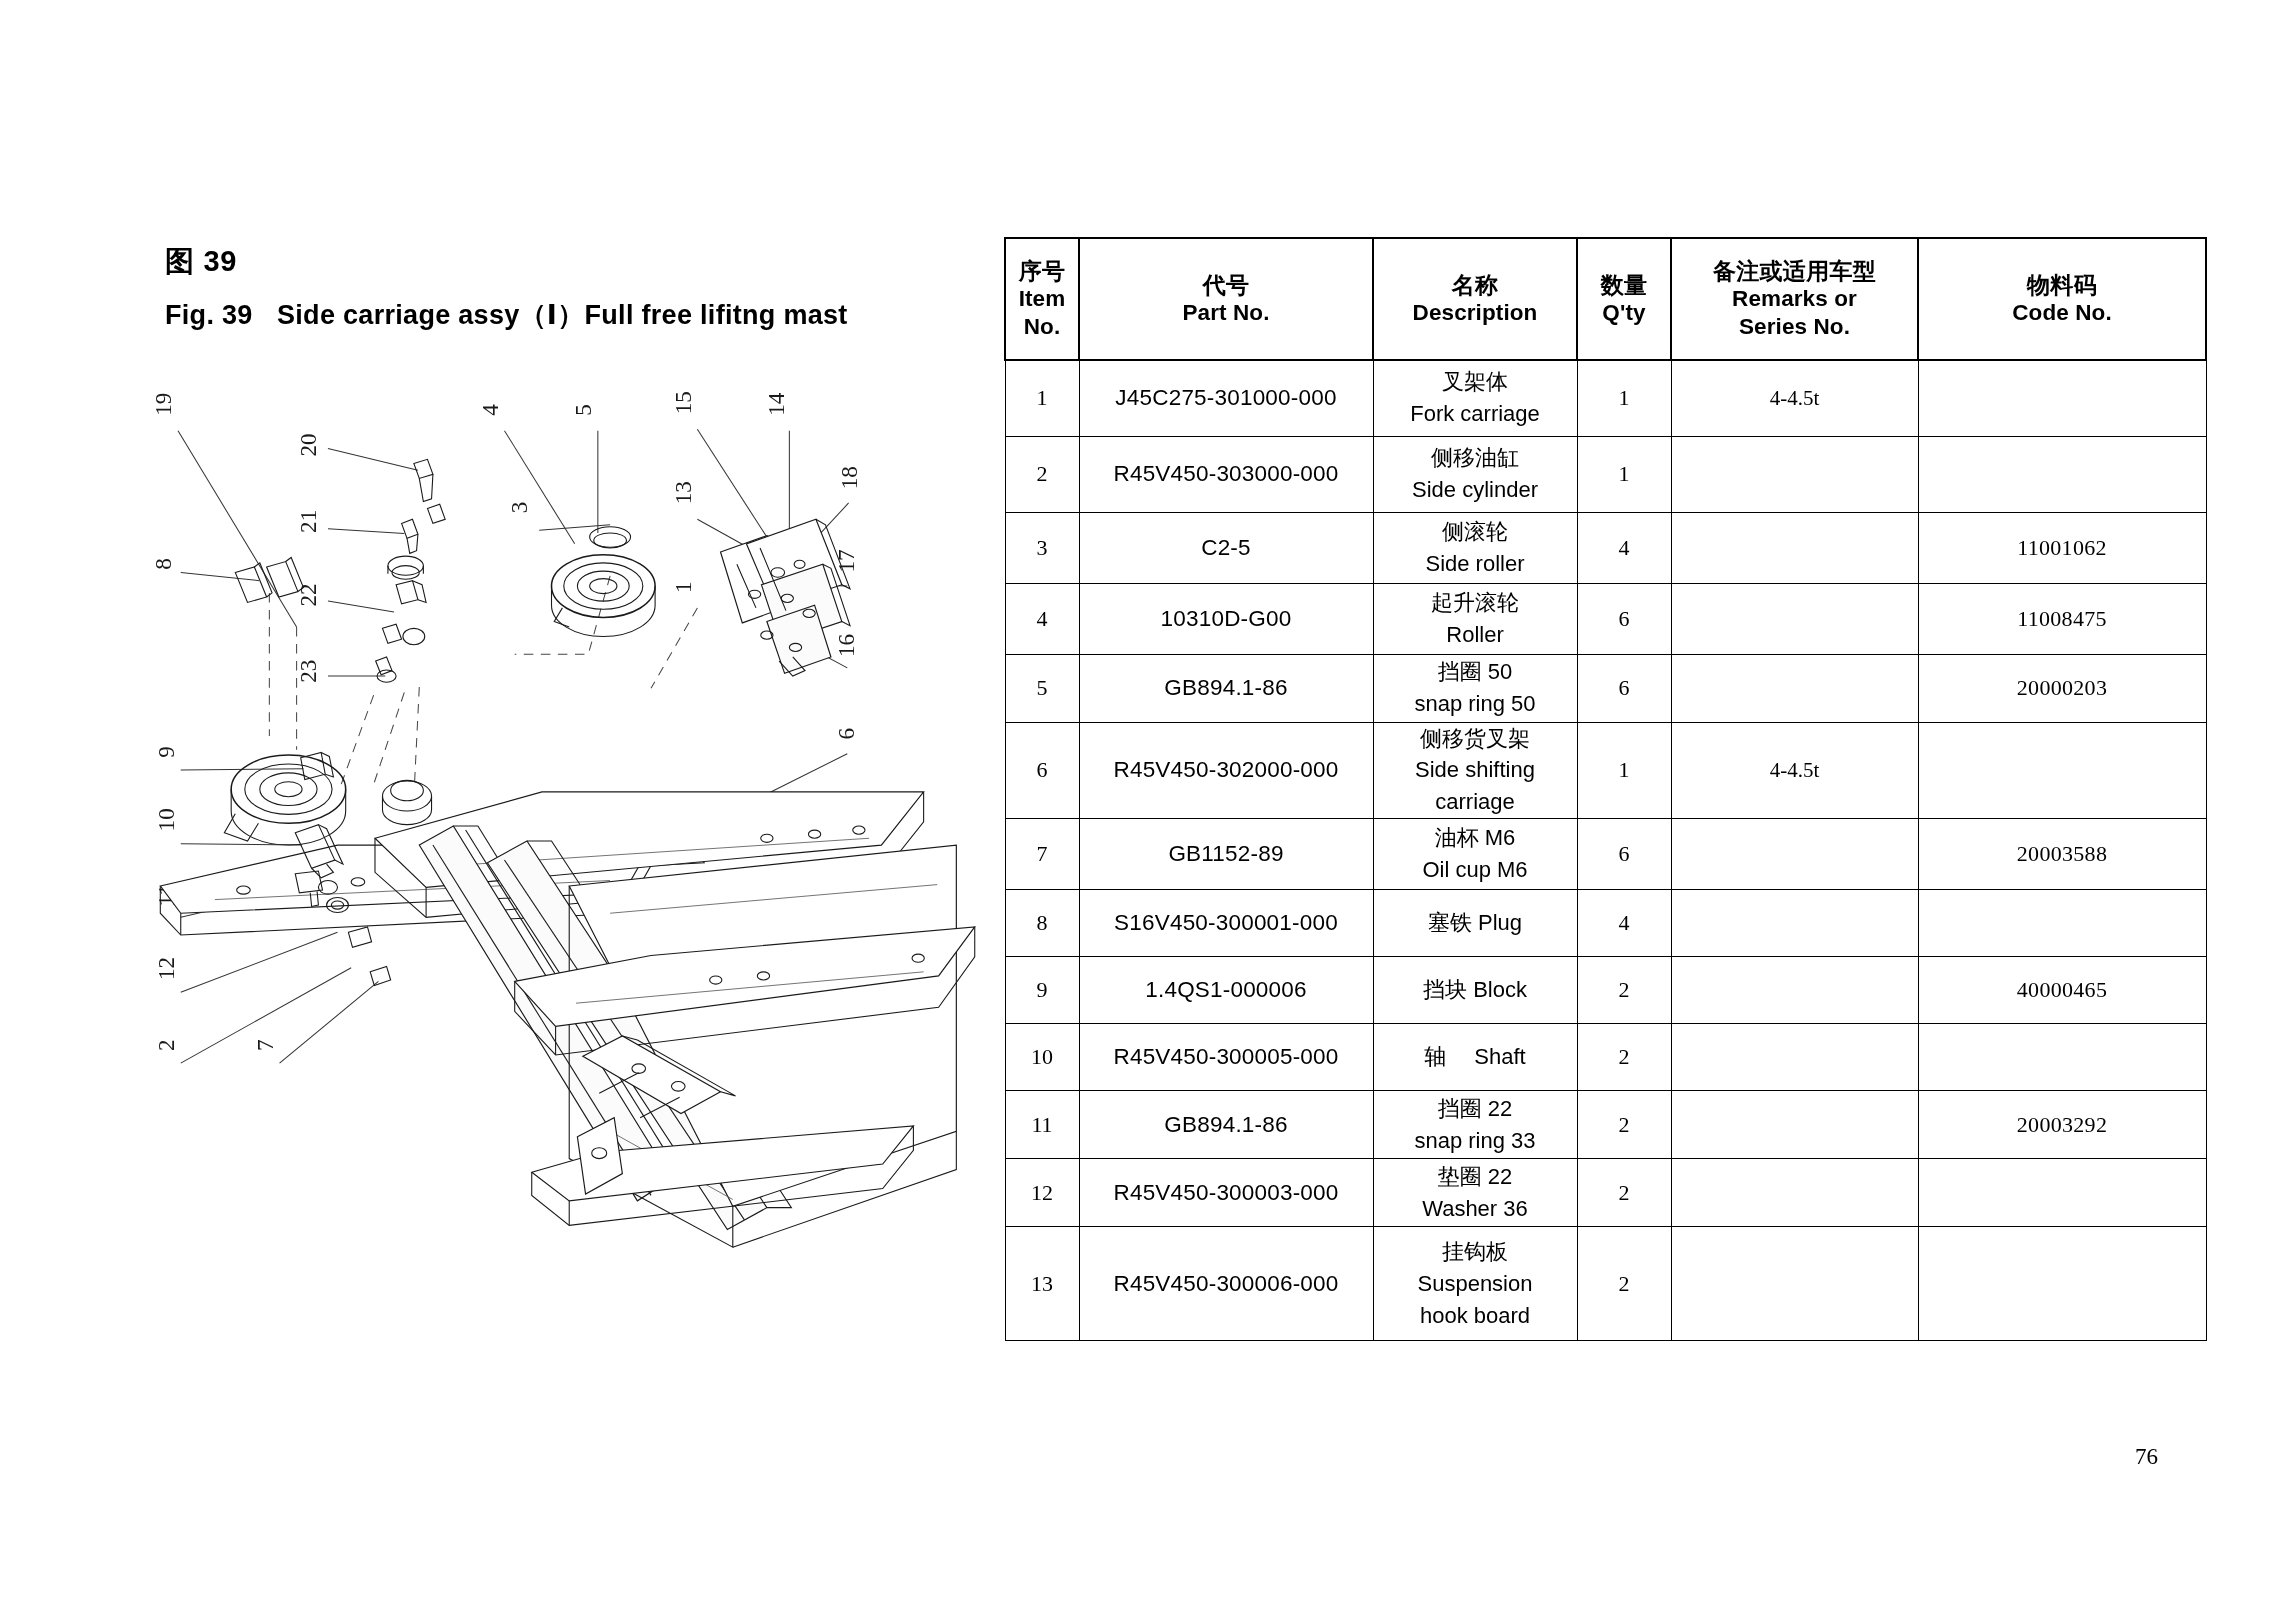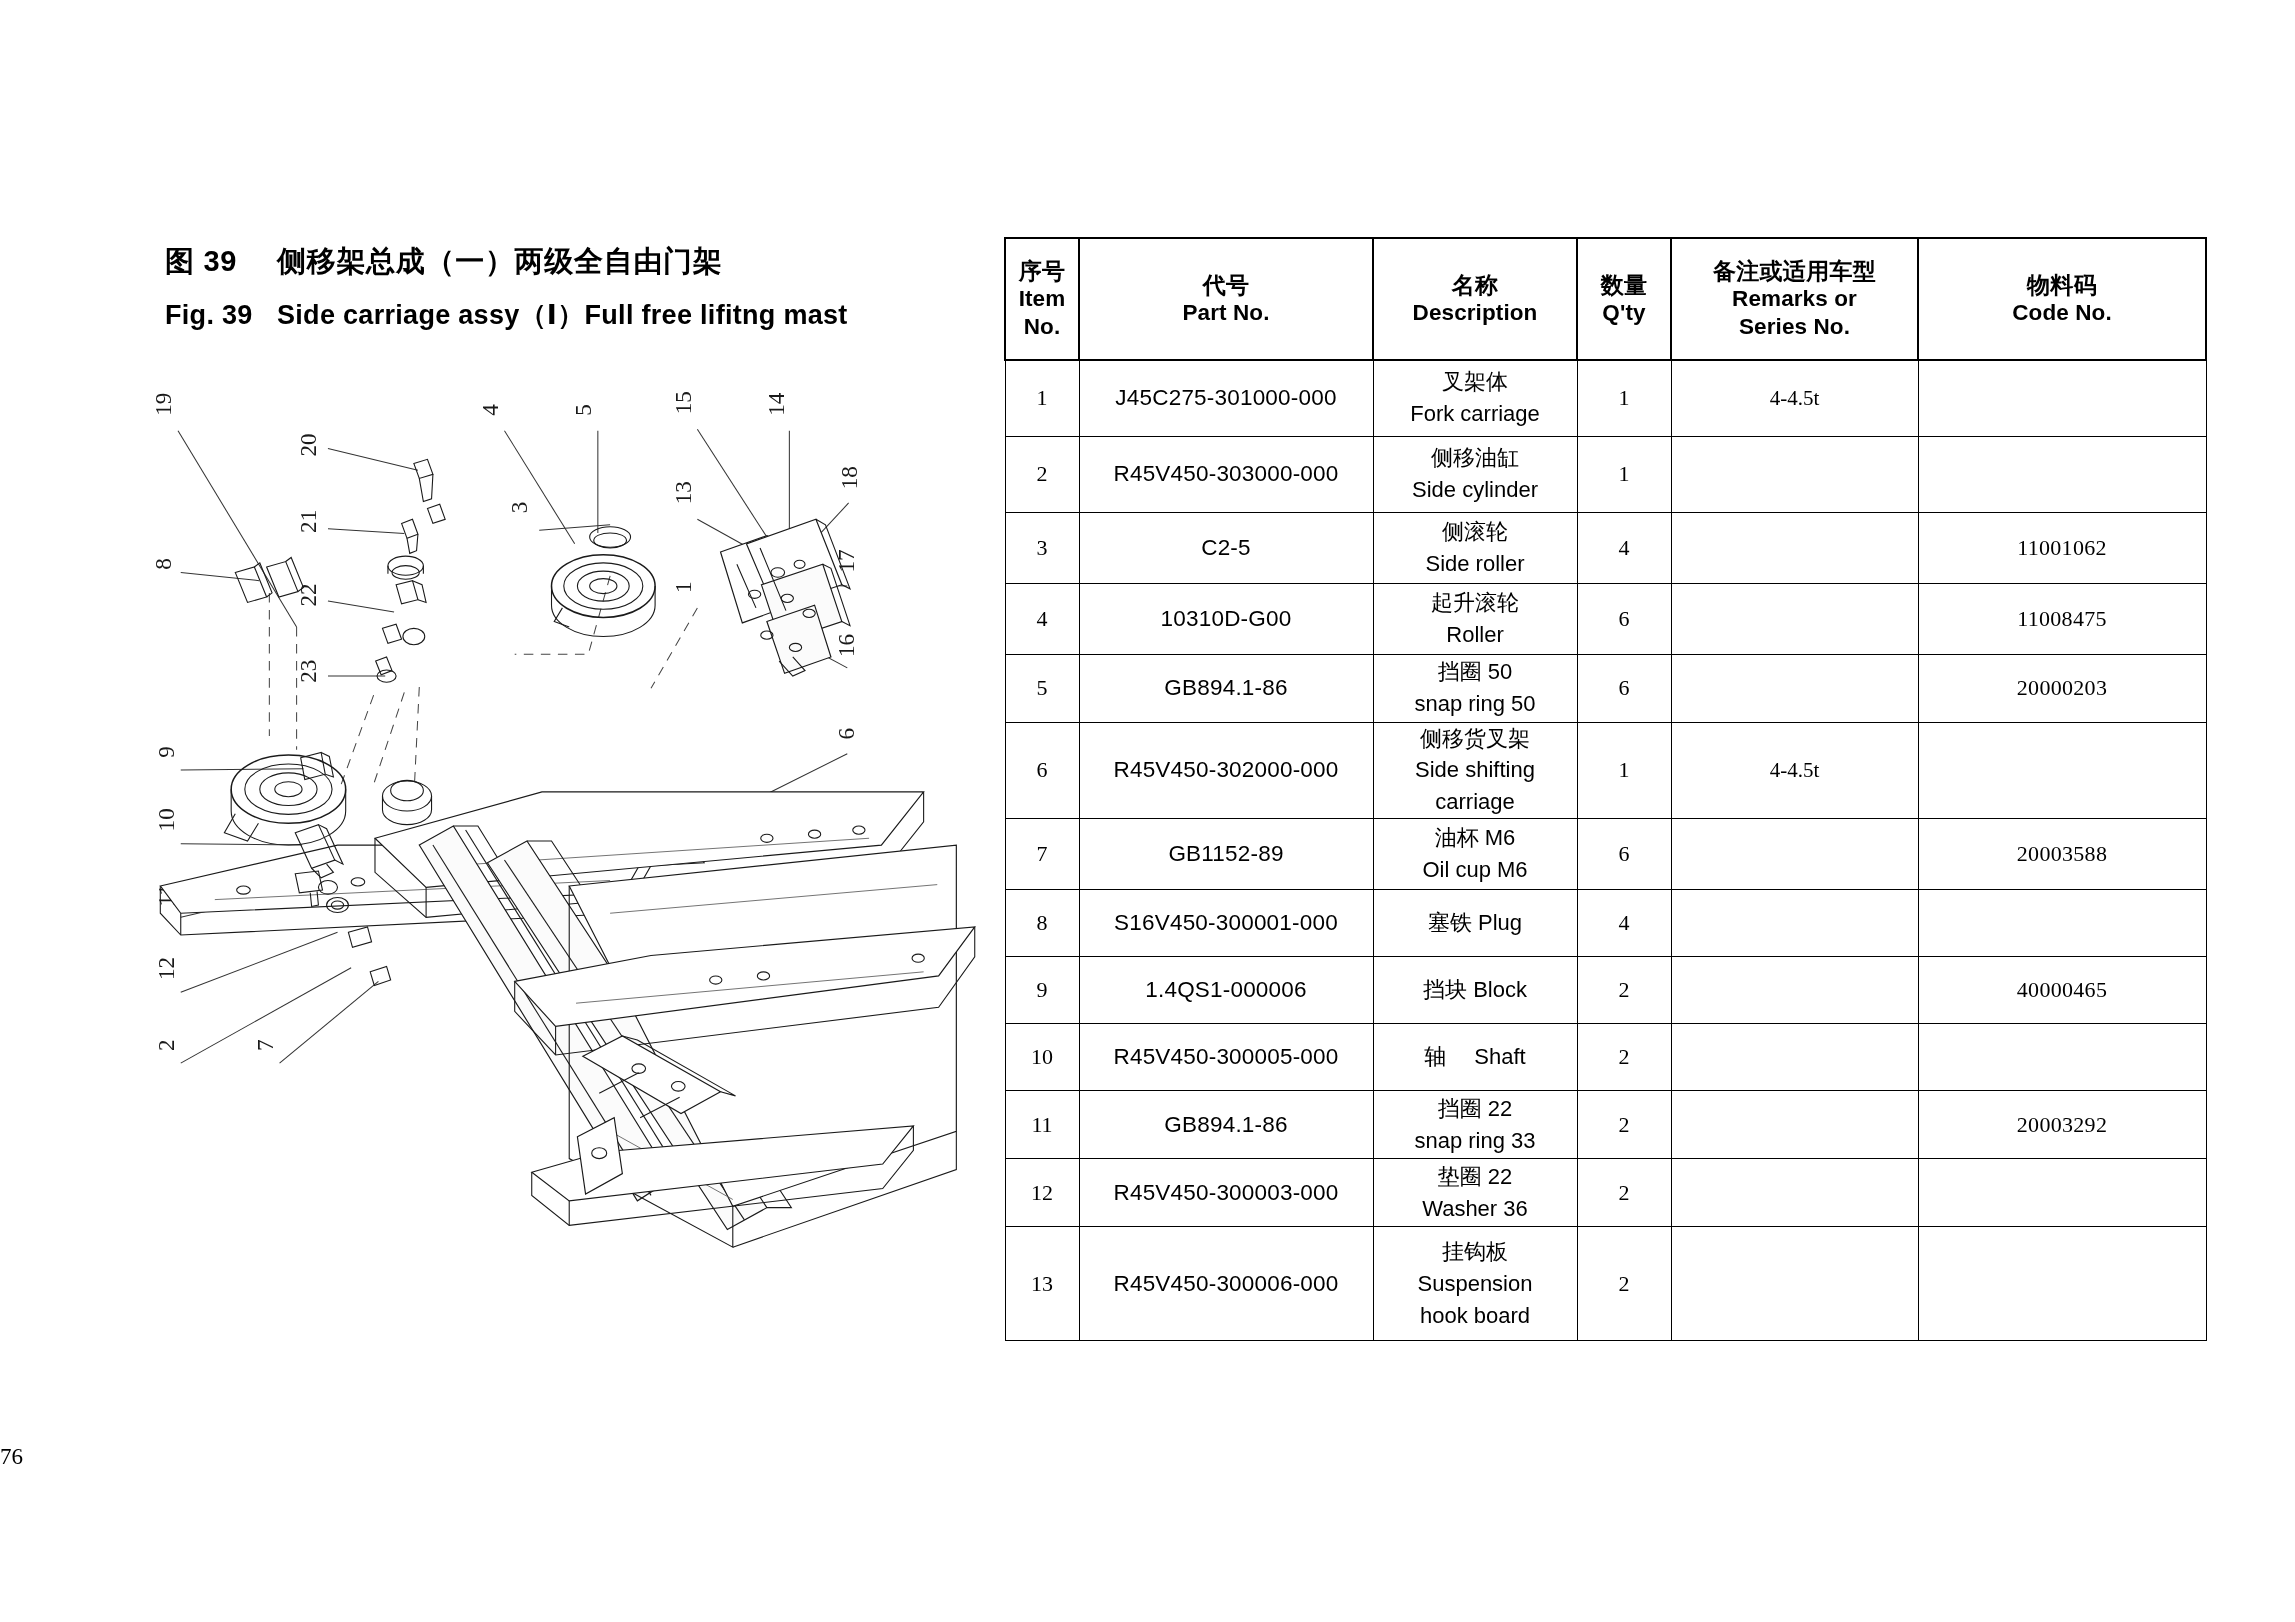--- a/index.html
+++ b/index.html
@@ -133,34 +133,33 @@
     font-size: 22px;
     line-height: 1.45;
   }
 
   
   #page-number {
     position: absolute;
     left: 0;
     top: 1444px;
     width: 2158px;
-    text-align: left;
+    text-align: right;
     font-size: 23px;
     font-family: "Liberation Serif", "DejaVu Serif", serif;
   }
 
   
 </style>
 </head>
 <body>
 
 <div id="title-block">
   <div class="title-line cn">
     <span class="fig-tag-cn">图 39</span>
-    <span>侧移架总成（一）两级全自由门架</span>
   </div>
   <div class="title-line en">
     <span class="fig-tag-en">Fig. 39</span>
     <span>Side carriage assy（Ⅰ）Full free lifitng mast</span>
   </div>
 </div>
 
 <div id="diagram-area">
 <svg id="diagram-svg" viewBox="0 0 1250 1300" xmlns="http://www.w3.org/2000/svg">
   <defs>

